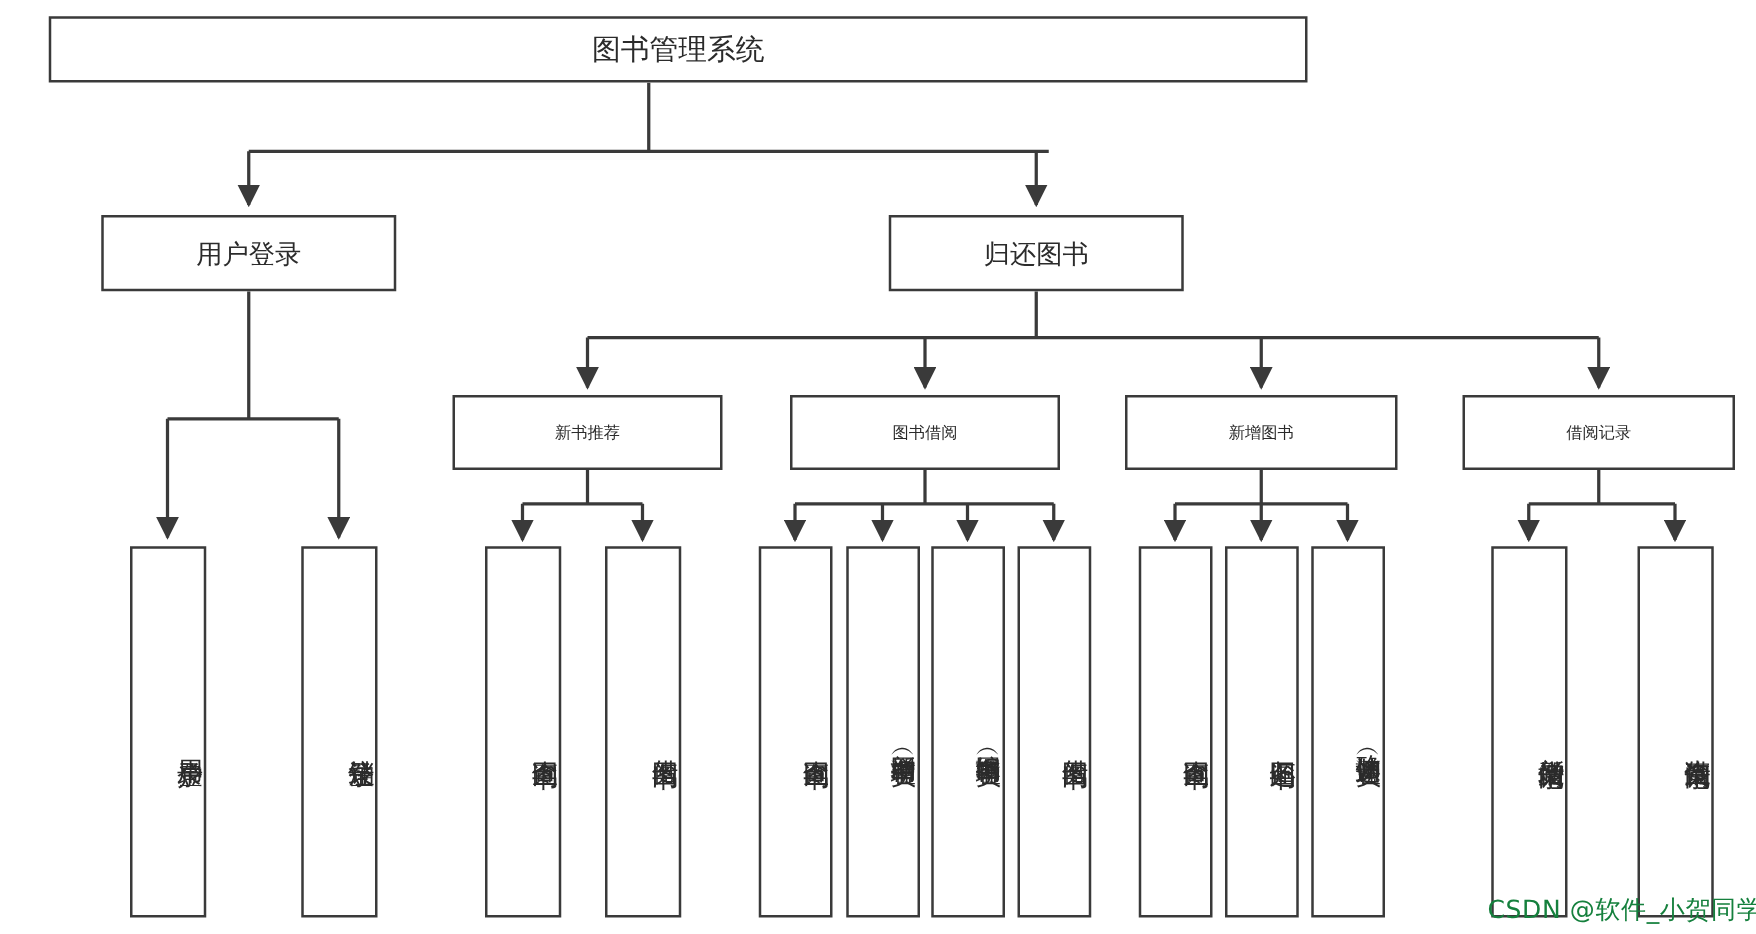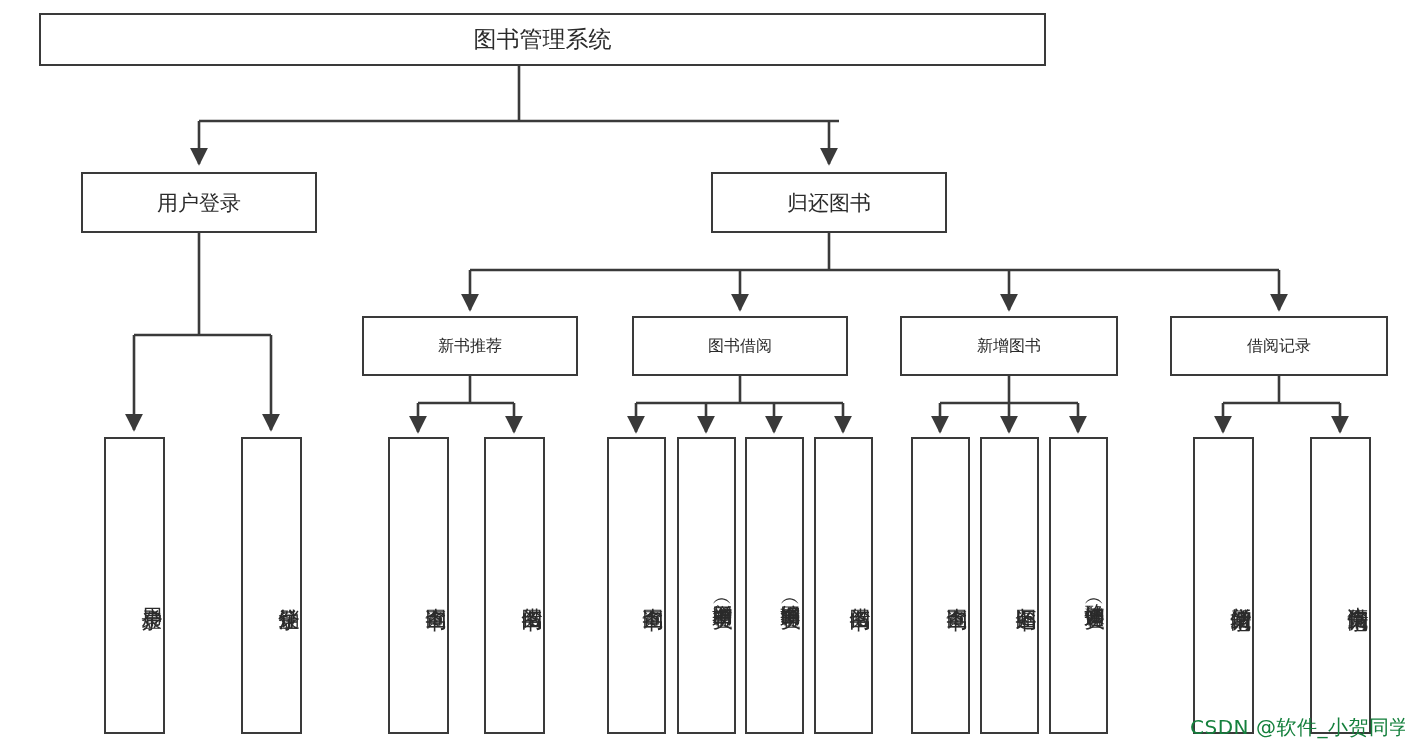--- a/index.html
+++ b/index.html
@@ -29,21 +29,21 @@
     box-sizing: border-box;
     border: 2px solid #3a3a3a;
     background: #ffffff;
     display: flex;
     align-items: center;
     justify-content: center;
     color: #2b2b2b;
   }
   .node.level0 { font-size: 23px; }
   .node.level1 { font-size: 21px; }
-  .node.level2 { font-size: 16px; }
+  .node.level2 { font-size: 13px; }
   .node.leaf {
     font-size: 21px;
     writing-mode: vertical-rl;
     text-orientation: upright;
     align-items: flex-start;
     justify-content: center;
     padding-top: 14px;
     line-height: 1.12;
     letter-spacing: 1px;
   }

